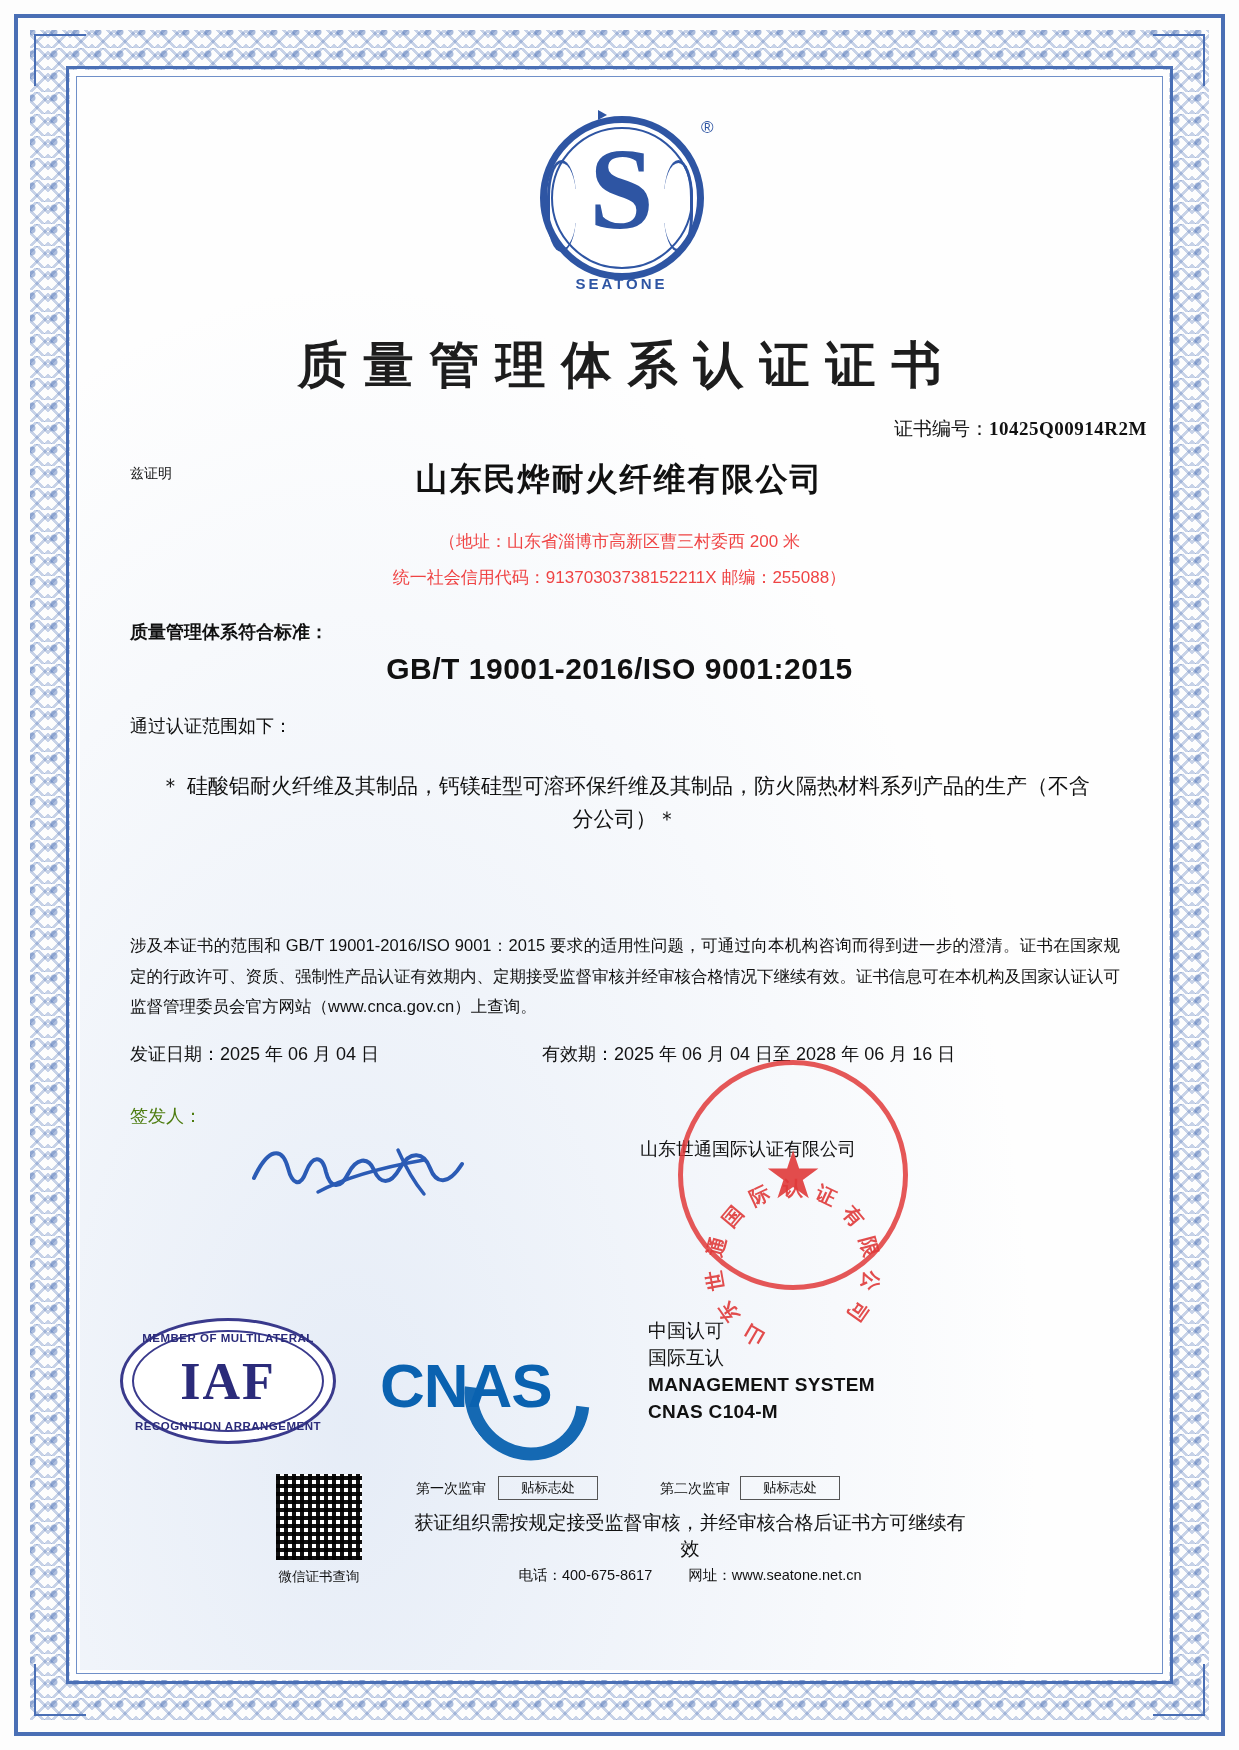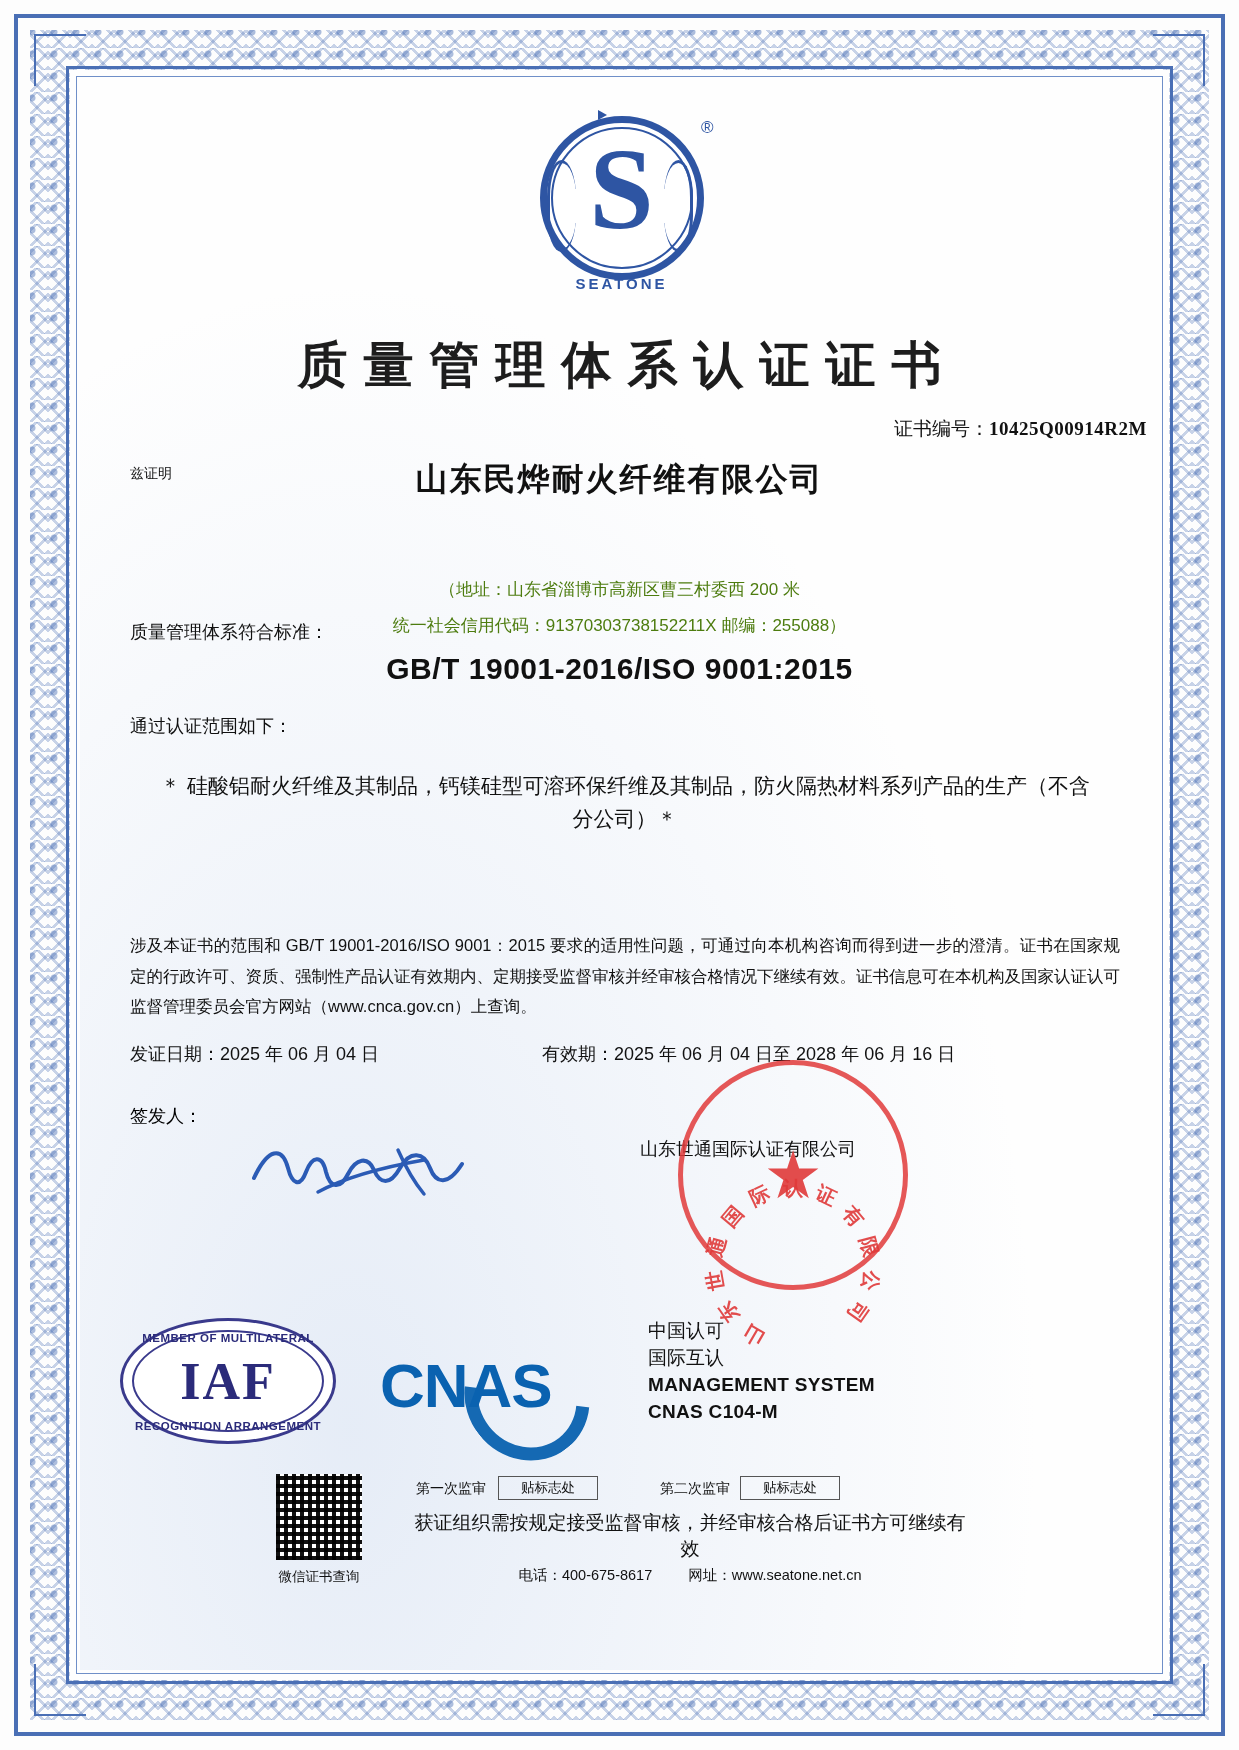--- a/index.html
+++ b/index.html
@@ -199,32 +199,32 @@
     font-size: 32px;
     letter-spacing: 2px;
     color: #111;
   }
   .addr1, .addr2 {
     position: absolute;
     left: 0;
     width: 1079px;
     text-align: center;
     font-size: 17px;
-    color: #4d7c0f;
-    margin-top: 48px;
+    color: #ef4444;
   }
   .addr1 { top: 450px; }
   .addr2 { top: 486px; }
 
   .lbl-standard {
     position: absolute;
     left: 50px;
     top: 540px;
     font-size: 18px;
     color: #111;
+    font-weight: bold;
   }
   .standard {
     position: absolute;
     top: 572px;
     left: 0;
     width: 1079px;
     text-align: center;
     font-family: "Liberation Sans", sans-serif;
     font-weight: bold;
     font-size: 30px;
@@ -273,21 +273,21 @@
     left: 462px;
     top: 962px;
     font-size: 18px;
     color: #111;
   }
   .lbl-signer {
     position: absolute;
     left: 50px;
     top: 1024px;
     font-size: 18px;
-    color: #000000;
+    color: #4d7c0f;
   }
   .issuer-org {
     position: absolute;
     left: 560px;
     top: 1057px;
     font-size: 18px;
     color: #111;
   }
 
   

